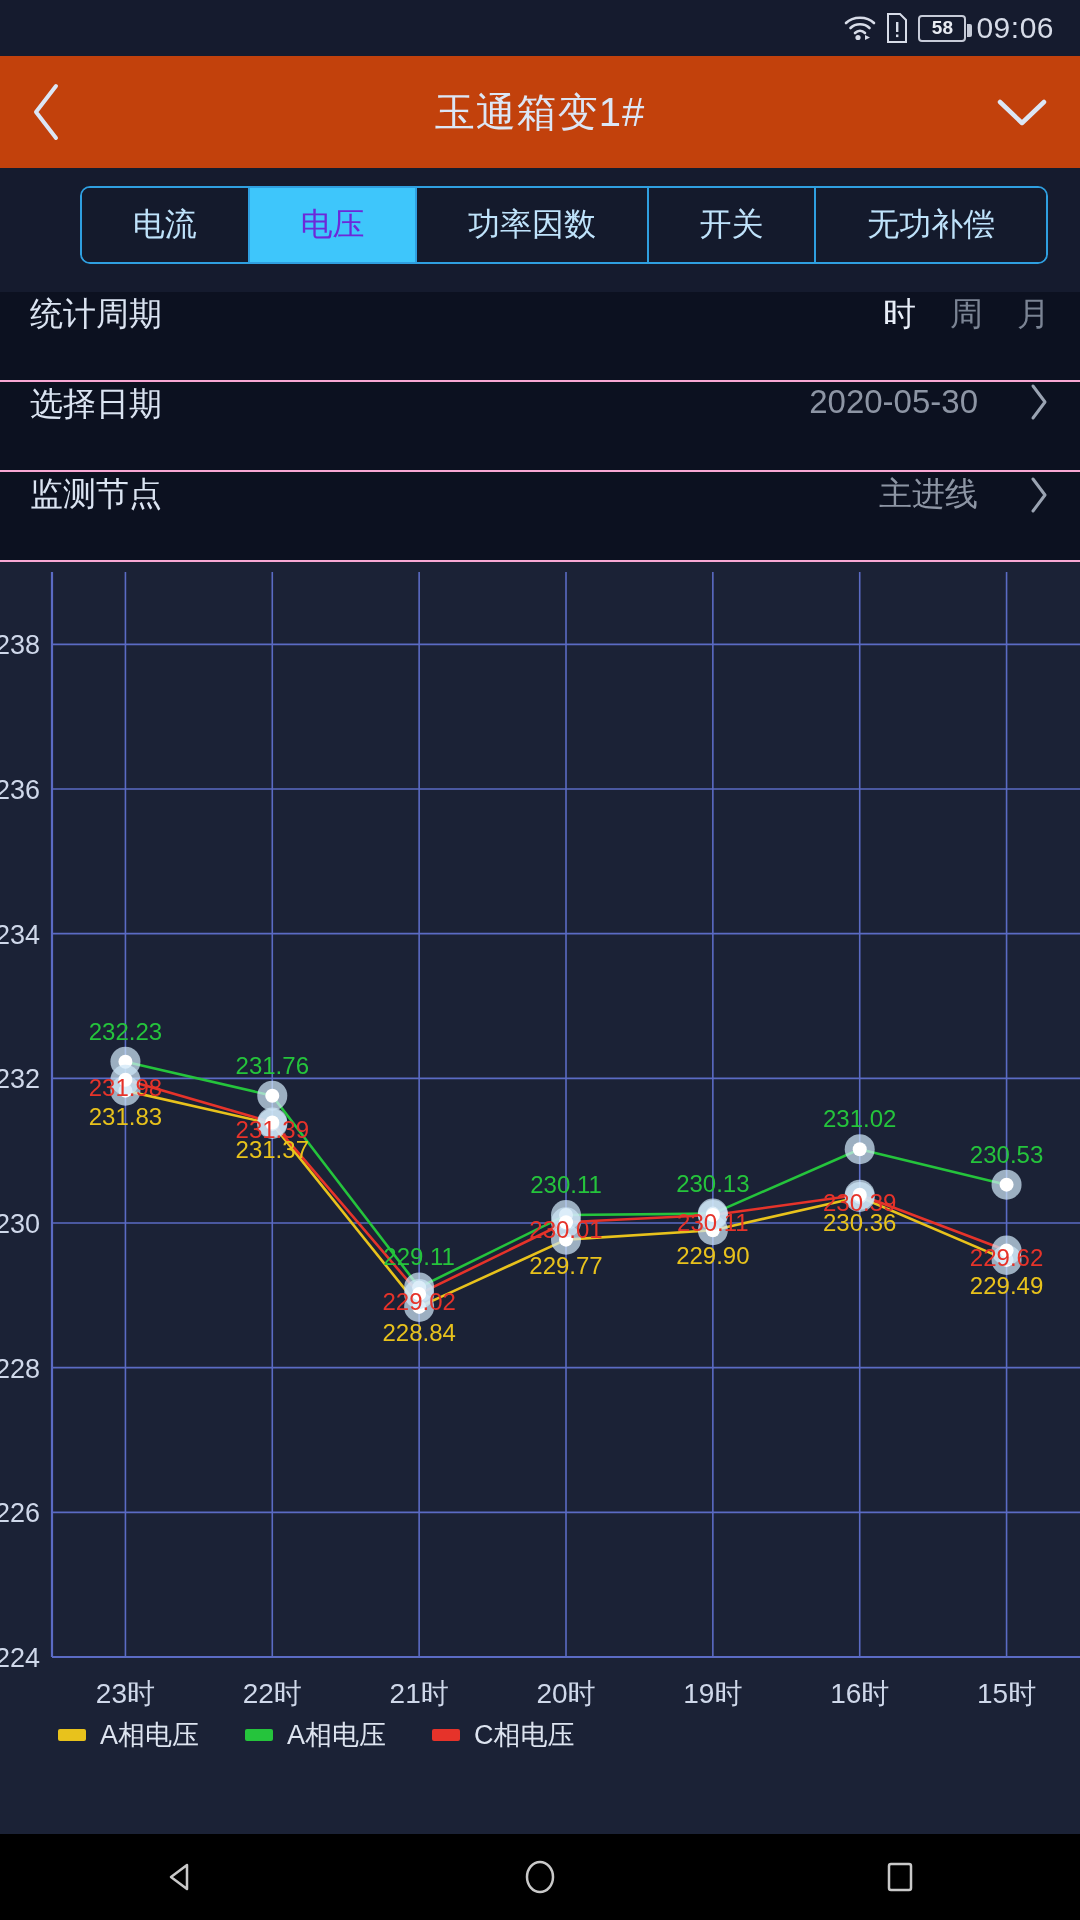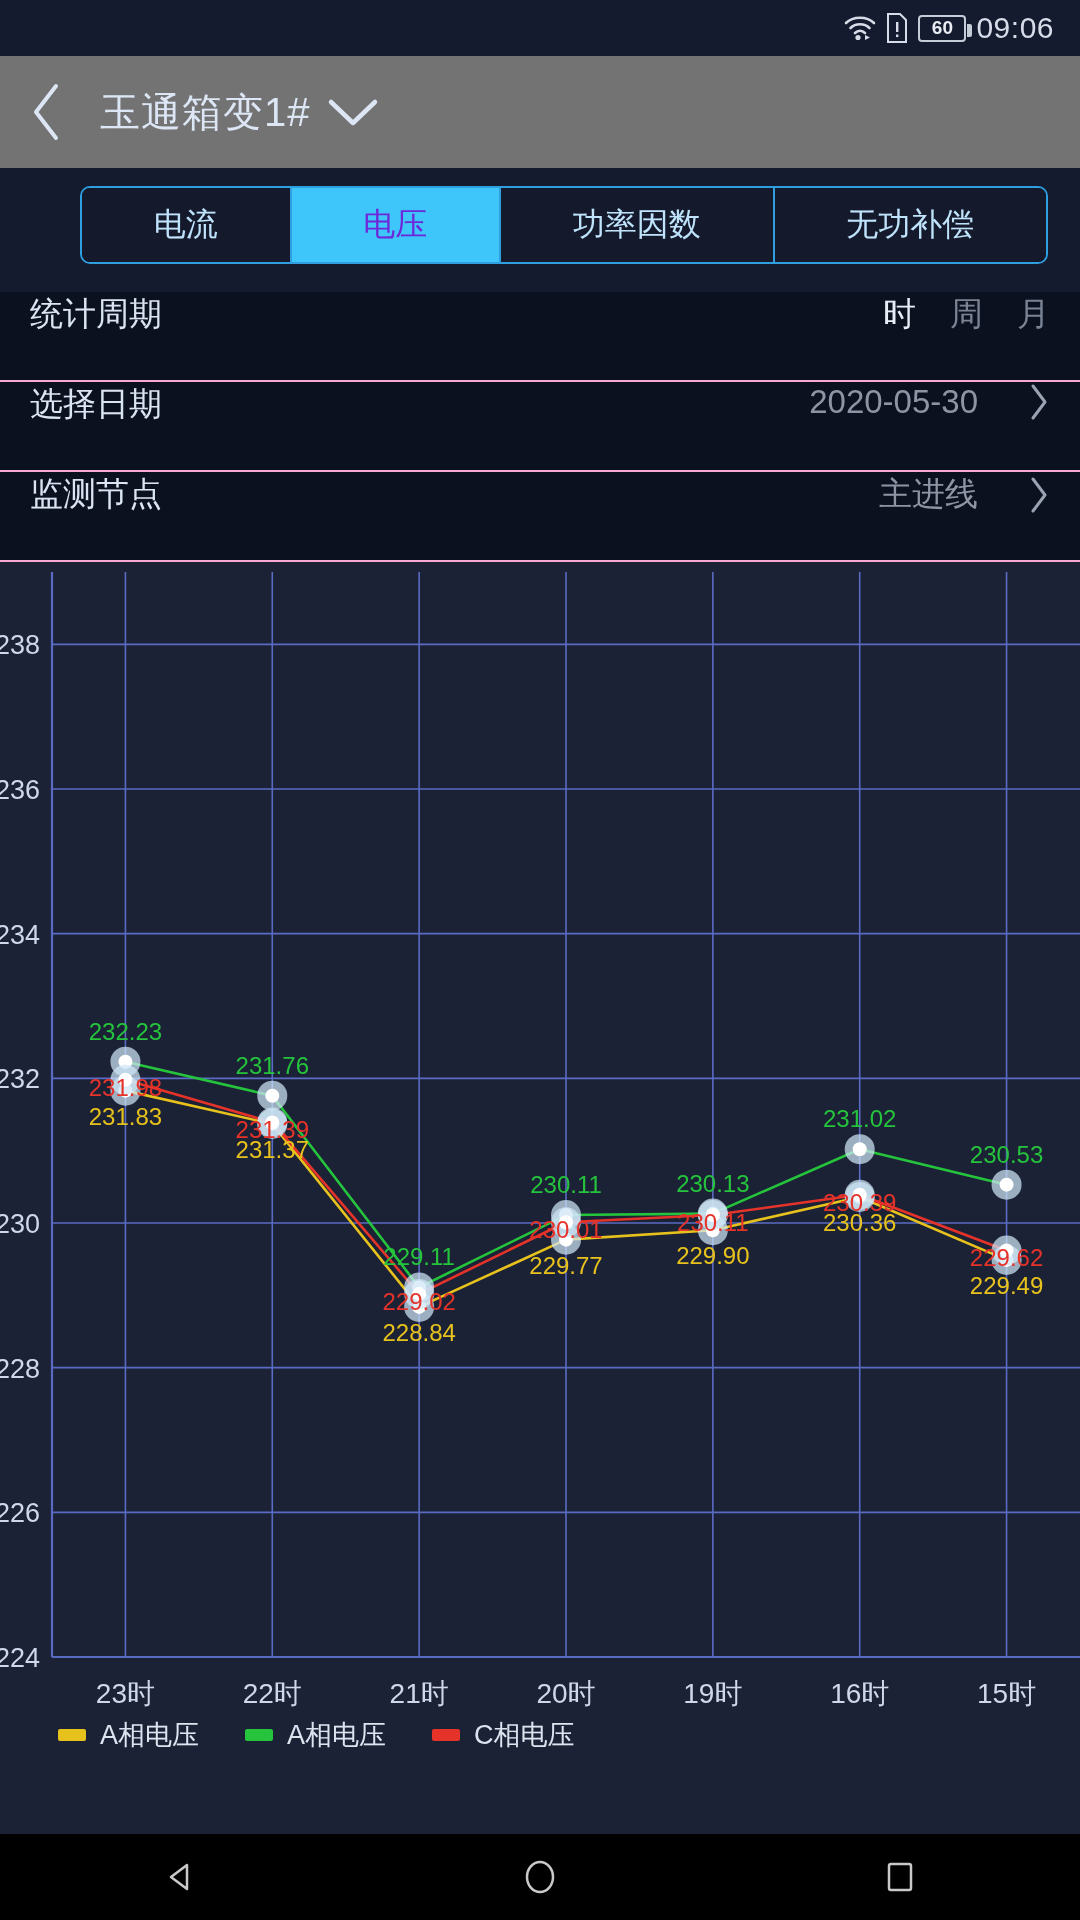--- a/index.html
+++ b/index.html
@@ -25,21 +25,21 @@
     color:#e8ebf2; font-size:19px; font-weight:bold; position:relative;
   }
   .batt::after{
     content:""; position:absolute; right:-8px; top:7px;
     width:5px; height:13px; background:#c6cbd8; border-radius:0 2px 2px 0;
   }
 
   
   .titlebar {
     height:112px; display:flex; align-items:center;
-    justify-content:flex-start; padding:0 30px; background:#737373;
+    justify-content:space-between; padding:0 30px; background:#c2410c;
   }
   .back-arrow { width:70px; display:flex; align-items:center; justify-content:flex-start; }
   .page-title { color:#dce6f5; font-size:40px; letter-spacing:1px; }
   .chev-down { width:70px; display:flex; align-items:center; justify-content:flex-end; }
 
   
   .tabs-wrap { padding:18px 32px 28px 32px; background:#151b2e; }
   .tabs {
     display:flex; border:2px solid #2f9fe0; border-radius:10px; overflow:hidden;
     height:78px;
@@ -102,21 +102,21 @@
       </svg>
     </span>
     <span class="sb-icon">
       <svg width="22" height="30" viewBox="0 0 22 30">
         <path d="M2 1 h12 l6 6 v22 h-18 z" stroke="#d7dce8" stroke-width="2" fill="none"></path>
         <rect x="10" y="9" width="2.4" height="10" fill="#d7dce8"></rect>
         <rect x="10" y="21.5" width="2.4" height="2.6" fill="#d7dce8"></rect>
       </svg>
     </span>
     <span class="batt">
-      <span>60</span>
+      <span>58</span>
     </span>
     <span class="sb-time">09:06</span>
   </div>
 
   <div class="titlebar">
     <span class="back-arrow">
       <svg width="34" height="60" viewBox="0 0 34 60">
         <path d="M26 4 L6 30 L26 56" stroke="#dce6f5" stroke-width="4" fill="none" stroke-linecap="round" stroke-linejoin="round"></path>
       </svg>
     </span>
@@ -126,20 +126,21 @@
         <path d="M6 8 L28 29 L50 8" stroke="#dce6f5" stroke-width="4.5" fill="none" stroke-linecap="round" stroke-linejoin="round"></path>
       </svg>
     </span>
   </div>
 
   <div class="tabs-wrap">
     <div class="tabs">
       <div class="tab">电流</div>
       <div class="tab active">电压</div>
       <div class="tab">功率因数</div>
+      <div class="tab">开关</div>
       <div class="tab">无功补偿</div>
     </div>
   </div>
 
   <div class="rows">
 
     <div class="row">
       <span class="row-label">统计周期</span>
       <span class="row-right">
         <span class="seg active">时</span>

